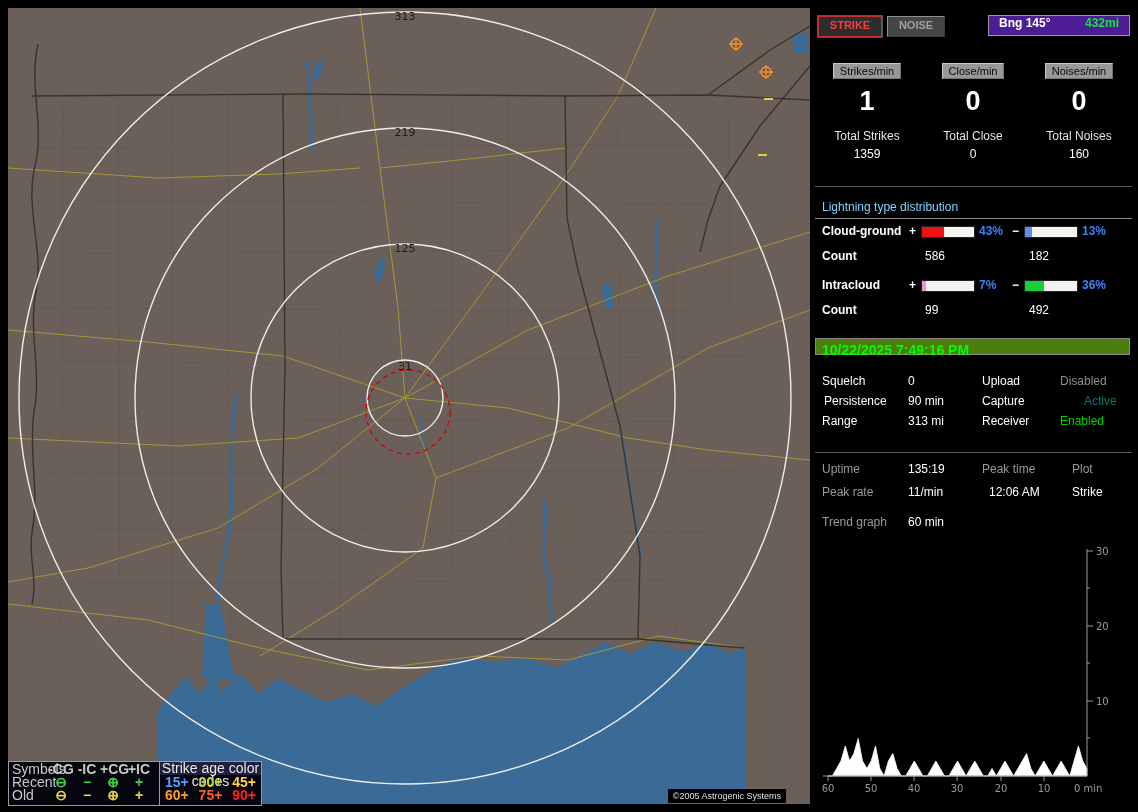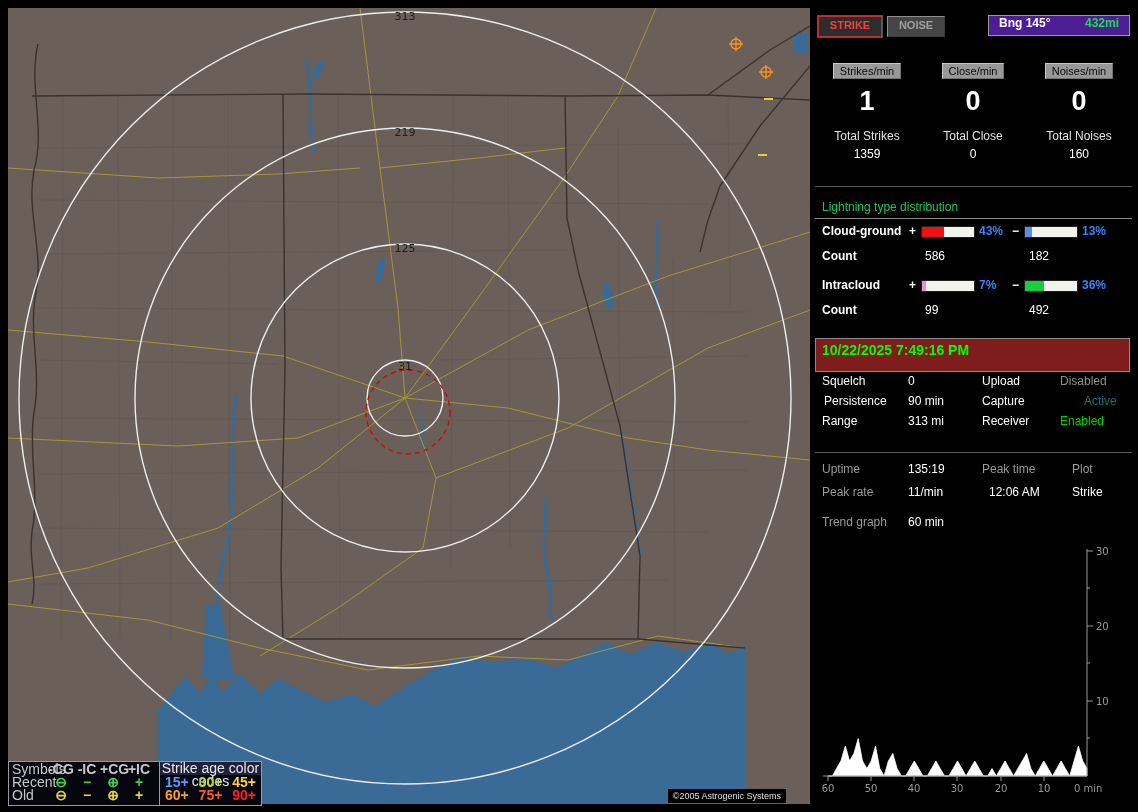--- a/index.html
+++ b/index.html
@@ -22,27 +22,27 @@
   .noise-btn{left:72px;width:56px;background:#454545;border:1px outset #909090;color:#9f9f9f;}
   .bearing{position:absolute;left:173px;top:7px;width:142px;height:21px;background:#4c1d95;border:1px solid #9a9a9a;display:flex;justify-content:space-between;align-items:flex-start;padding:0 10px;font-weight:bold;box-sizing:border-box;}
   .bearing .bng{color:#fff;}
   .bearing .dist{color:#19e048;}
   .col{position:absolute;width:104px;text-align:center;}
   .badge{display:inline-block;background:#989898;color:#0a0a0a;border:1px outset #c8c8c8;font-size:11px;padding:1px 6px;}
   .bignum{font-size:27px;font-weight:bold;color:#fff;}
   .total-label{color:#e4e4e4;}
   .total-value{color:#fff;}
   .divider{position:absolute;left:0;width:317px;border-top:1px solid #5a5a5a;height:0;}
-  .dist-title{position:absolute;left:0;top:192px;width:310px;color:#22c55e;padding:0 0 4px 7px;border-bottom:1px solid #8a8a8a;}
+  .dist-title{position:absolute;left:0;top:192px;width:310px;color:#7dd3fc;padding:0 0 4px 7px;border-bottom:1px solid #8a8a8a;}
   .dist-label{font-weight:bold;color:#fff;}
   .sign{color:#fff;font-weight:bold;}
   .bar{position:absolute;width:54px;height:12px;background:#f2f2ee;border:1px solid #222;box-sizing:border-box;}
   .bar i{display:block;height:100%;}
   .pct{font-weight:bold;color:#3b82f6;}
-  .datetime{position:absolute;left:0;top:330px;width:315px;height:34px;background:#7f1d1d;border:1px solid #8a8a8a;color:#00ff00;font-weight:bold;font-size:14px;line-height:22px;padding-left:6px;box-sizing:border-box;}
+  .datetime{position:absolute;left:0;top:330px;width:315px;height:17px;background:#4d7c0f;border:1px solid #8a8a8a;color:#00ff00;font-weight:bold;font-size:14px;line-height:22px;padding-left:6px;box-sizing:border-box;}
   .gray{color:#9a9a9a;}
   .white{color:#fff;}
   svg text{font-family:"DejaVu Sans",sans-serif;}
 </style>
 </head>
 <body>
 
 <div>
 
   <div class="map">

